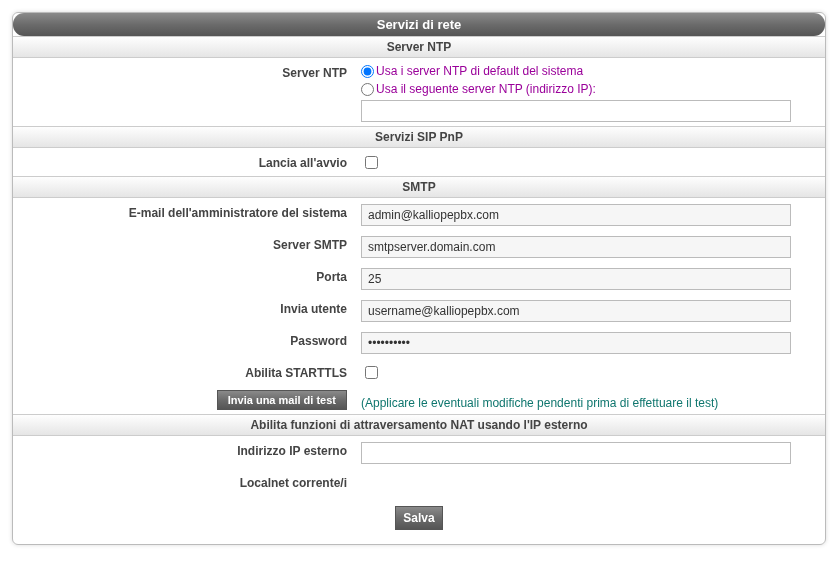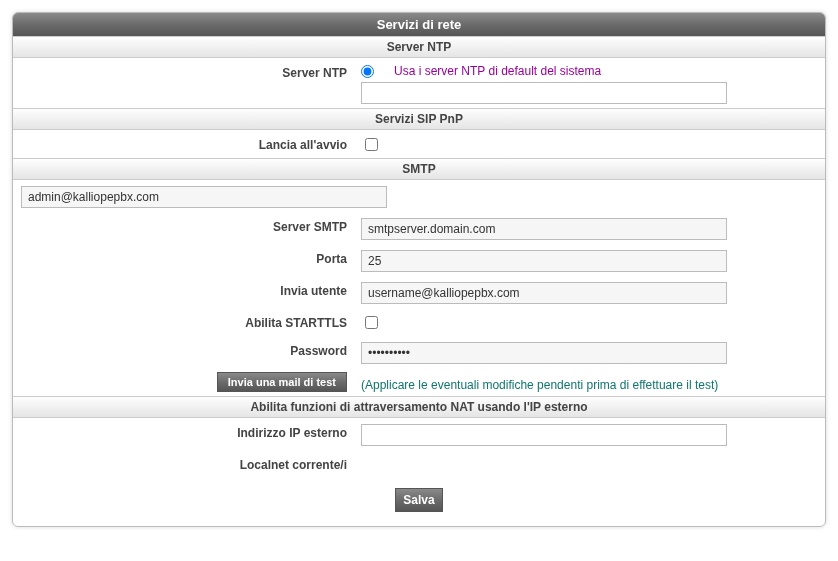--- a/index.html
+++ b/index.html
@@ -16,20 +16,21 @@
     overflow: hidden;
     box-shadow: 0 0 4px rgba(0,0,0,0.15);
   }
   .panel-title {
     background: linear-gradient(to bottom, #8a8a8a 0%, #6b6b6b 50%, #555 100%);
     color: #fff;
     font-weight: bold;
     text-align: center;
     padding: 4px 0;
     font-size: 13px;
+    border-radius: 11px;
   }
   .section-header {
     background: linear-gradient(to bottom, #fefefe 0%, #e5e5e5 100%);
     border-top: 1px solid #ccc;
     border-bottom: 1px solid #ccc;
     text-align: center;
     font-weight: bold;
     padding: 3px 0;
     color: #444;
   }
@@ -47,29 +48,29 @@
     padding-top: 4px;
     box-sizing: border-box;
   }
   .field {
     flex: 1;
     padding-top: 2px;
   }
   .radio-line {
     display: flex;
     align-items: center;
-    gap: 20px;
+    gap: 2px;
     margin-bottom: 4px;
     color: #9a009a;
   }
   .radio-line input[type=radio] {
     margin: 0;
   }
   .text-input {
-    width: 366px;
+    width: 430px;
     max-width: 100%;
     box-sizing: border-box;
     border: 1px solid #bbb;
     background: #f6f6f6;
     padding: 3px 6px;
     font-size: 12px;
     color: #333;
     height: 22px;
   }
   .text-input.empty {
@@ -113,35 +114,40 @@
   <div class="panel-title">Servizi di rete</div>
 
   <div class="section-header">Server NTP</div>
   <div class="row">
     <div class="label">Server NTP</div>
     <div class="field">
       <label class="radio-line">
         <input type="radio" name="ntp" checked="" style="">
         <span>Usa i server NTP di default del sistema</span>
       </label>
+      <label class="radio-line">
+        <input type="radio" name="ntp" style="">
+        <span>Usa il seguente server NTP (indirizzo IP):</span>
+      </label>
       <input type="text" class="text-input empty" value="" style="">
     </div>
   </div>
 
   <div class="section-header">Servizi SIP PnP</div>
   <div class="row">
     <div class="label">Lancia all'avvio</div>
     <div class="field">
       <input type="checkbox" class="checkbox" style="">
     </div>
   </div>
 
   <div class="section-header">SMTP</div>
 
   <div class="row">
+    <div class="label">E-mail dell'amministratore del sistema</div>
     <div class="field">
       <input type="text" class="text-input" value="admin@kalliopepbx.com" style="">
     </div>
   </div>
 
   <div class="row">
     <div class="label">Server SMTP</div>
     <div class="field">
       <input type="text" class="text-input" value="smtpserver.domain.com" style="">
     </div>
@@ -155,30 +161,30 @@
   </div>
 
   <div class="row">
     <div class="label">Invia utente</div>
     <div class="field">
       <input type="text" class="text-input" value="username@kalliopepbx.com" style="">
     </div>
   </div>
 
   <div class="row">
+    <div class="label">Password</div>
+    <div class="field">
+      <input type="text" class="text-input" value="••••••••••" style="">
+    </div>
+  </div>
+
+  <div class="row">
     <div class="label">Abilita STARTTLS</div>
     <div class="field">
       <input type="checkbox" class="checkbox" style="">
-    </div>
-  </div>
-
-  <div class="row">
-    <div class="label">Password</div>
-    <div class="field">
-      <input type="text" class="text-input" value="••••••••••" style="">
     </div>
   </div>
 
   <div class="row">
     <div class="label" style="padding-top:0;">
       <span class="btn">Invia una mail di test</span>
     </div>
     <div class="field">
       <span class="note">(Applicare le eventuali modifiche pendenti prima di effettuare il test)</span>
     </div>

